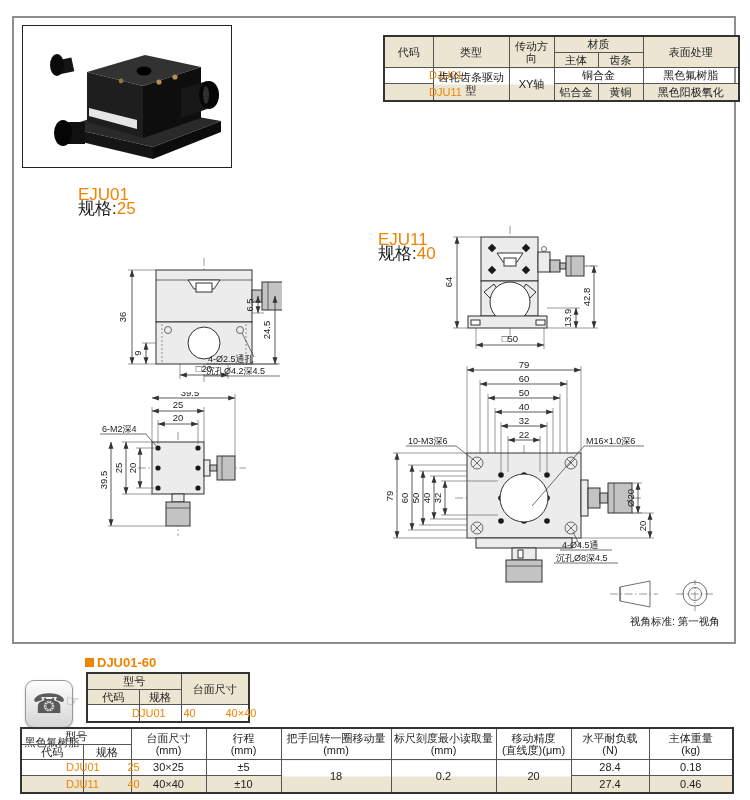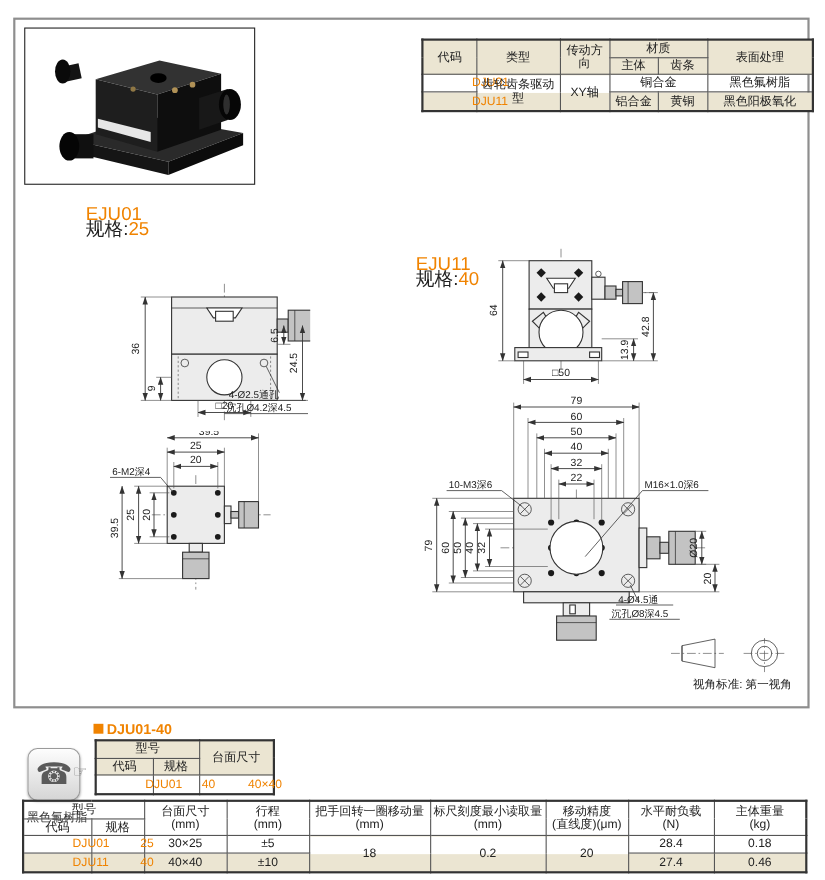--- a/index.html
+++ b/index.html
@@ -403,21 +403,21 @@
   <text x="20" y="45" style="font-size:10.5px">视角标准: 第一视角</text>
 </svg>
 
 <div class="abs phone-icon">
     <span>☎</span>
   </div>
 <div class="abs hand-icon"><span>☞</span></div>
 <div class="abs phone-caption">黑色氟树脂</div>
 
 <div class="abs order-title">
-  <span class="bullet"></span><span>DJU01-40</span>
+  <span class="bullet"></span><span>DJU01-60</span>
 </div>
 
 <table class="abs t-main" style="left:86px; top:672px; width:162px;">
   <colgroup>
       <col style="width:52px">
       <col style="width:42px">
       <col style="width:68px">
     </colgroup>
   <tbody>
       <tr>

